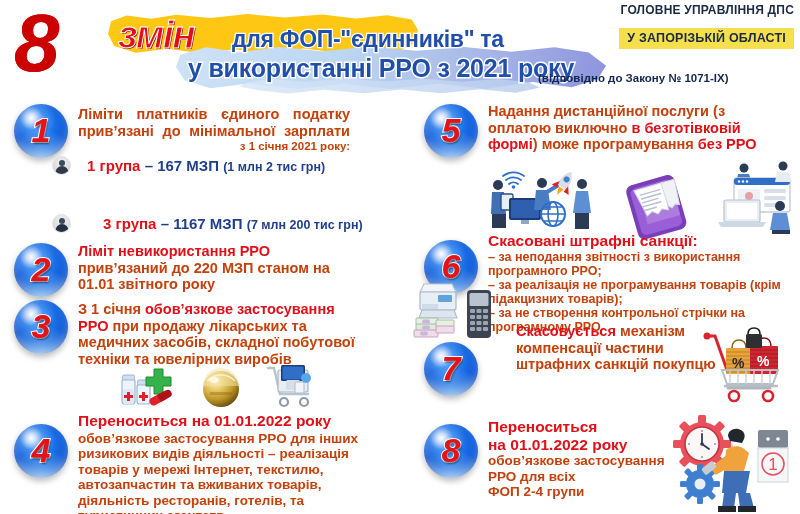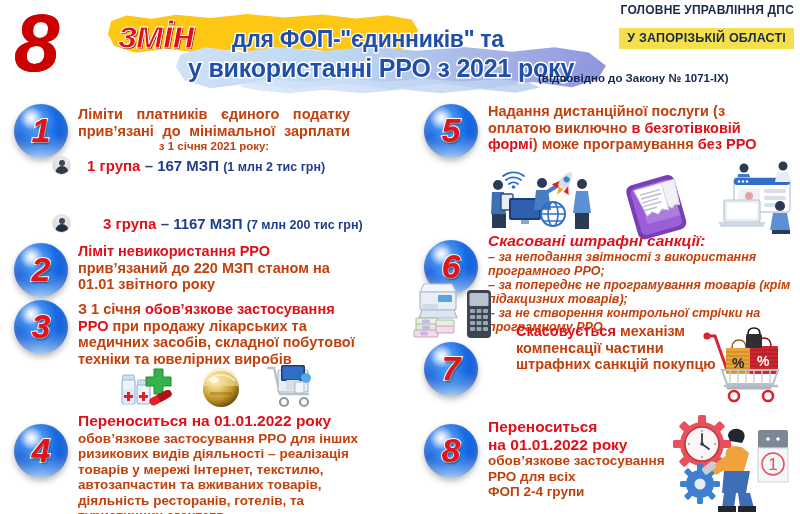--- a/index.html
+++ b/index.html
@@ -108,21 +108,21 @@
   .blk{position:absolute;}
   .blk p{margin:0;}
   .bl{color:#c2410c;font-weight:bold;}
   .rd{color:#E01019;font-weight:bold;}
   .t14{font-size:13.5px;line-height:15.5px;}
   .t15{font-size:14.5px;line-height:16.5px;}
   .t16{font-size:15.5px;line-height:17.5px;}
   .t12{font-size:11.5px;line-height:13px;}
   .t13{font-size:12.5px;line-height:14px;}
   .just{text-align:justify;text-align-last:justify;}
-  .rt{text-align:center;}
+  .rt{text-align:right;}
 
   
   .grp{position:absolute;display:flex;align-items:center;gap:6px;}
   .ava{
     width:17px;height:17px;border-radius:50%;
     background:radial-gradient(circle at 50% 32%, #f2f2f2 0%, #dcdcdc 60%, #c8c8c8 100%);
     position:relative;overflow:hidden;flex:0 0 auto;
     border:1px solid #e2e2e2;
   }
   .ava i{position:absolute;left:50%;top:3px;width:6px;height:6px;border-radius:50%;background:#3b4a5a;transform:translateX(-50%);}
@@ -365,24 +365,24 @@
         <circle cx="64" cy="46" r="5" fill="#2b3a55"></circle>
         <path d="M57 53h14l3 17H54z" fill="#5d8fd4"></path>
         <path d="M56 70h18v4H56z" fill="#2b3a55"></path>
       </g>
     </svg>
   </div>
 
   <div class="bubble" style="left:424px;top:240px;">
     <b>6</b>
   </div>
-  <div class="blk" style="left:488px;top:232px;width:306px;font-style:italic;">
+  <div class="blk" style="left:488px;top:232px;width:306px;">
     <p class="rd t16">Скасовані штрафні санкції:</p>
     <p class="bl t13">– за неподання звітності з використання програмного РРО;</p>
-    <p class="bl t13">– за попереднє не програмування товарів (крім підакцизних товарів);</p>
+    <p class="bl t13">– за реалізація не програмування товарів (крім підакцизних товарів);</p>
     <p class="bl t13">– за не створення контрольної стрічки на програмному РРО</p>
   </div>
 
   <div class="ill" style="left:412px;top:278px;">
     <svg width="62" height="62" viewBox="0 0 62 62">
       <g>
         <path d="M12 6h28l4 8H8z" fill="#f2f5f9" stroke="#b9c5d2" stroke-width="1.2"></path>
         <rect x="8" y="14" width="36" height="18" rx="2" fill="#e8eef5" stroke="#aab9c8" stroke-width="1.2"></rect>
         <rect x="26" y="17" width="14" height="7" rx="1" fill="#5fa3dd"></rect>
         <rect x="10" y="26" width="16" height="5" rx="1" fill="#cfdbe7"></rect>

